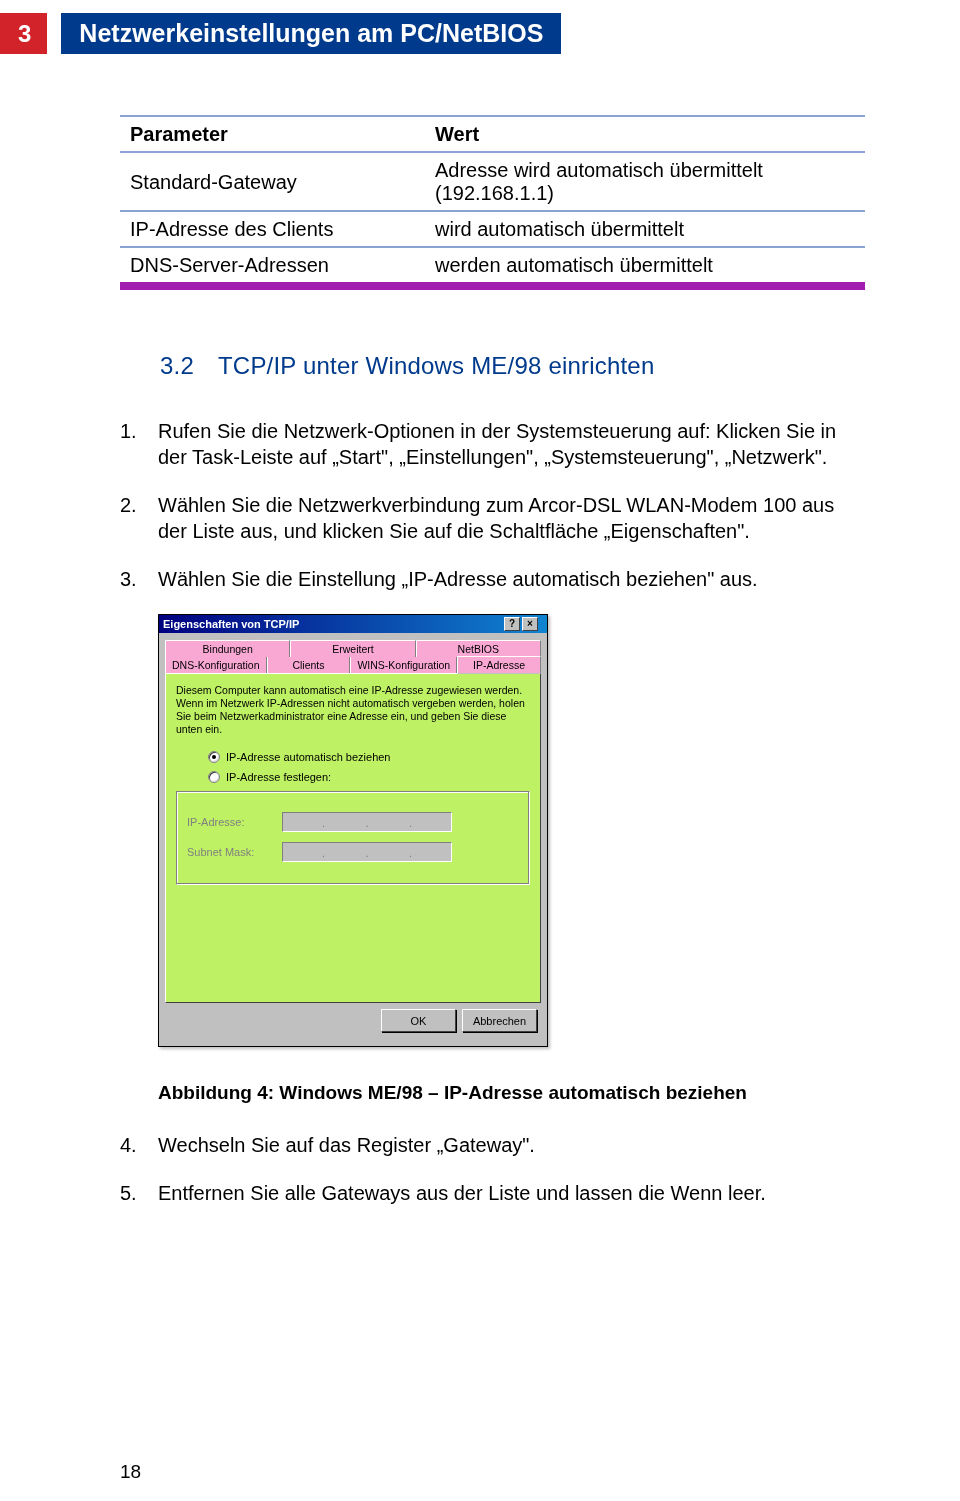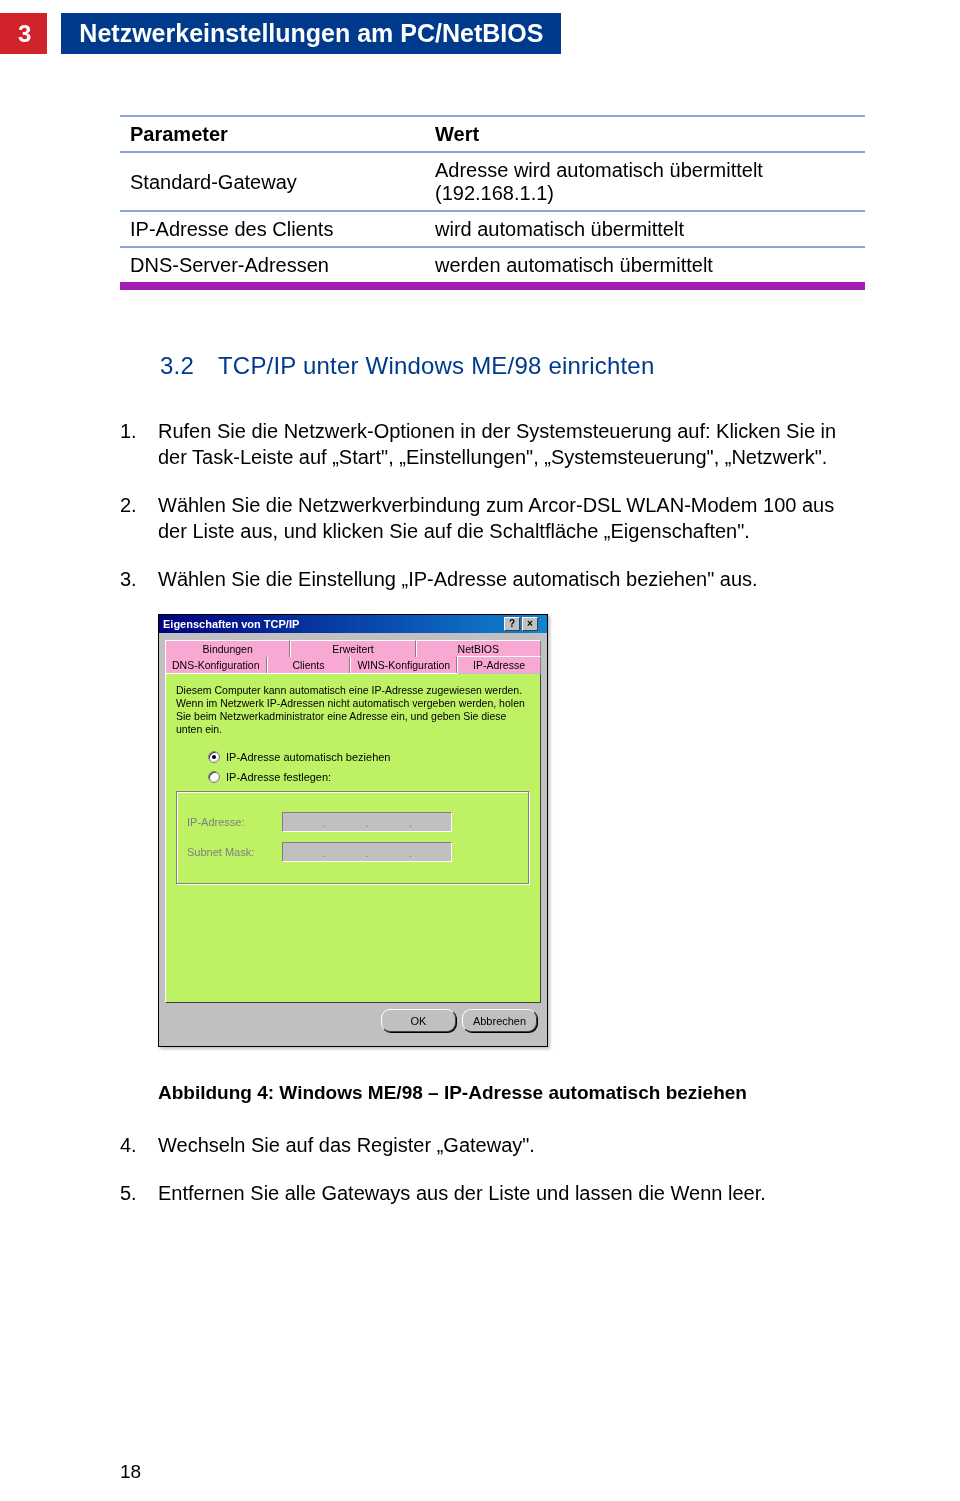--- a/index.html
+++ b/index.html
@@ -255,21 +255,20 @@
     font-size: 11px;
     background: #c0c0c0;
     border-top: 1px solid #fff;
     border-left: 1px solid #fff;
     border-right: 1px solid #404040;
     border-bottom: 1px solid #404040;
     display: flex;
     align-items: center;
     justify-content: center;
     box-shadow: 1px 1px 0 #000;
-    border-radius: 9px;
   }
 
   .caption {
     font-size: 19px;
     font-weight: 600;
     margin-top: 35px;
     margin-left: 38px;
     margin-bottom: 28px;
   }
 

